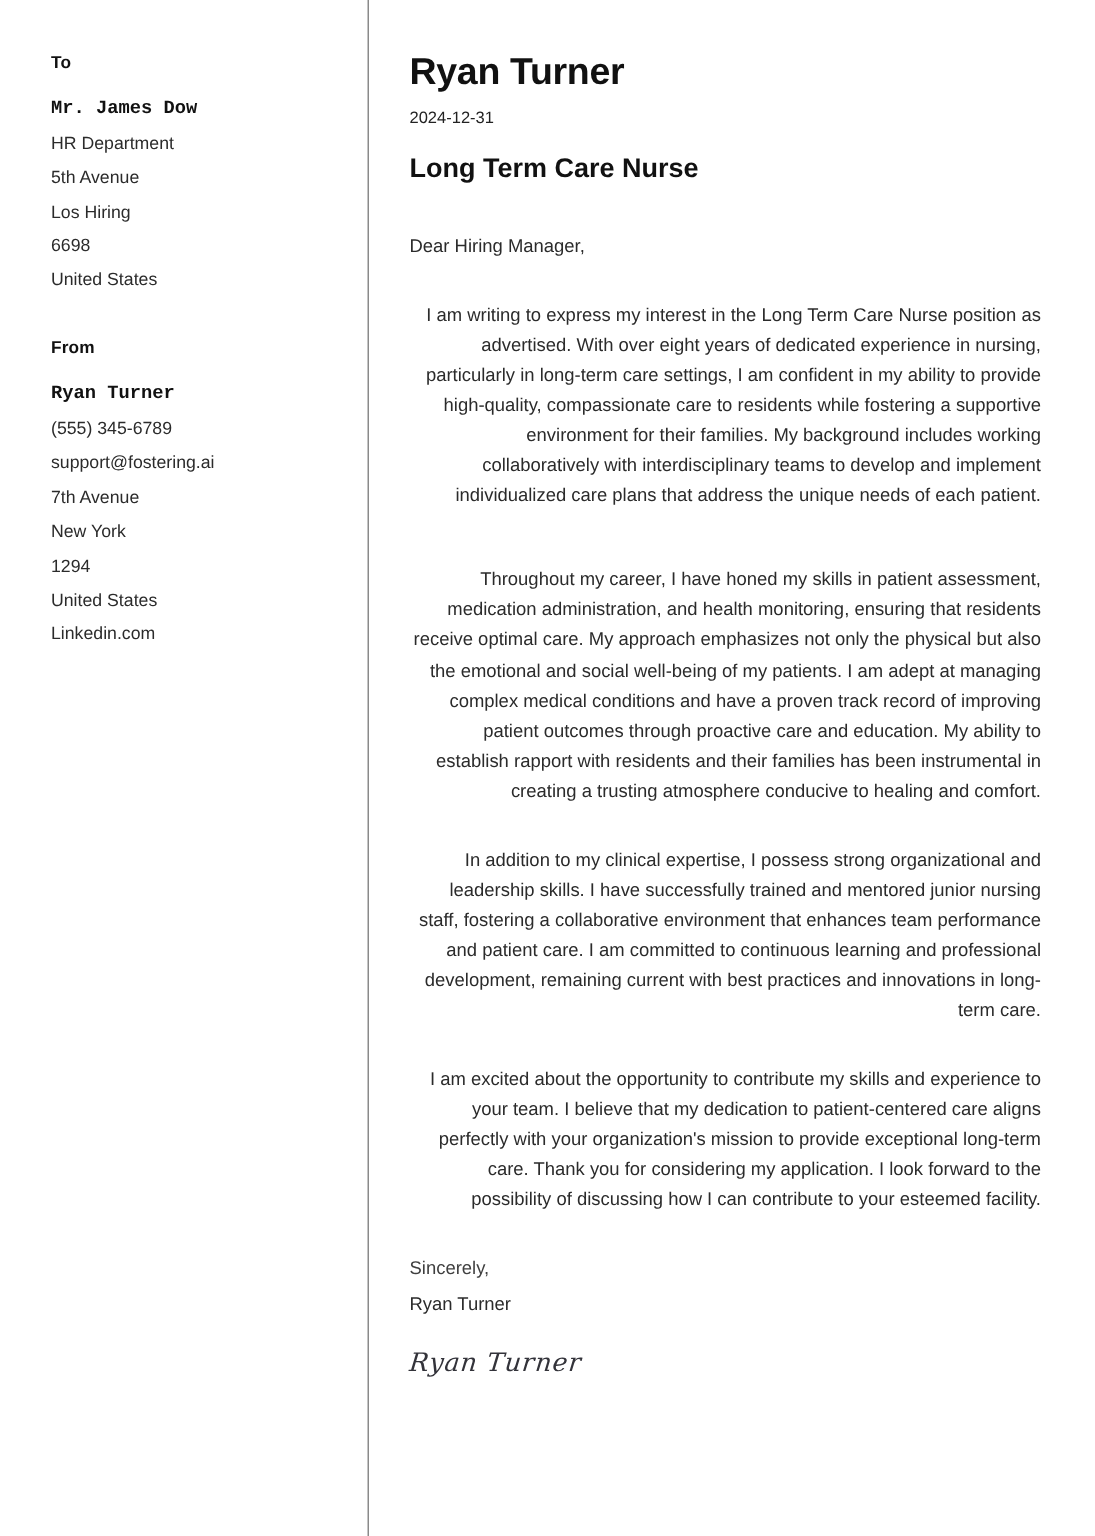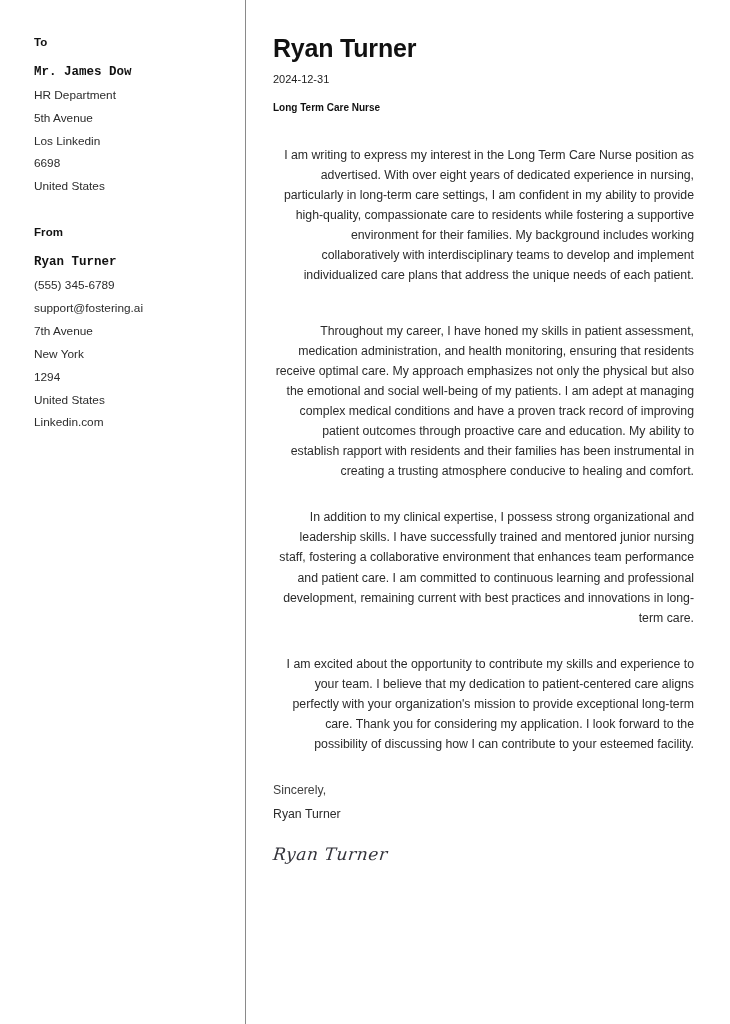--- a/index.html
+++ b/index.html
@@ -87,21 +87,21 @@
 
   .doc-date {
     font-size: 11px;
     font-weight: normal;
     color: #222222;
     margin: 0 0 16px 0;
     line-height: 1.2;
   }
 
   .doc-title {
-    font-size: 10px;
+    font-size: 18px;
     font-weight: bold;
     color: #111111;
     margin: 0 0 31px 0;
     line-height: 1.2;
   }
 
   .salutation {
     font-size: 12.3px;
     color: #2b2b2b;
     margin: 0 0 26px 0;
@@ -152,21 +152,21 @@
 
 <div class="page">
 
   <aside class="sidebar">
 
     <section>
       <div class="block-label">To</div>
       <div class="addr-name">Mr. James Dow</div>
       <div class="addr-line">HR Department</div>
       <div class="addr-line">5th Avenue</div>
-      <div class="addr-line">Los Linkedin</div>
+      <div class="addr-line">Los Hiring</div>
       <div class="addr-line">6698</div>
       <div class="addr-line">United States</div>
     </section>
 
     <section class="from-block">
       <div class="block-label">From</div>
       <div class="addr-name">Ryan Turner</div>
       <div class="addr-line">(555) 345-6789</div>
       <div class="addr-line">support@fostering.ai</div>
       <div class="addr-line">7th Avenue</div>
@@ -179,20 +179,21 @@
   </aside>
 
   <div class="divider"></div>
 
   <main class="content">
 
     <h1 class="doc-name">Ryan Turner</h1>
     <div class="doc-date">2024-12-31</div>
     <div class="doc-title">Long Term Care Nurse</div>
 
+    <p class="salutation">Dear Hiring Manager,</p>
 
     <p class="body-par gap-large">I am writing to express my interest in the Long Term Care Nurse position as advertised. With over eight years of dedicated experience in nursing, particularly in long-term care settings, I am confident in my ability to provide high-quality, compassionate care to residents while fostering a supportive environment for their families. My background includes working collaboratively with interdisciplinary teams to develop and implement individualized care plans that address the unique needs of each patient.</p>
     <p class="body-par">Throughout my career, I have honed my skills in patient assessment, medication administration, and health monitoring, ensuring that residents receive optimal care. My approach emphasizes not only the physical but also the emotional and social well-being of my patients. I am adept at managing complex medical conditions and have a proven track record of improving patient outcomes through proactive care and education. My ability to establish rapport with residents and their families has been instrumental in creating a trusting atmosphere conducive to healing and comfort.</p>
     <p class="body-par">In addition to my clinical expertise, I possess strong organizational and leadership skills. I have successfully trained and mentored junior nursing staff, fostering a collaborative environment that enhances team performance and patient care. I am committed to continuous learning and professional development, remaining current with best practices and innovations in long-term care.</p>
     <p class="body-par">I am excited about the opportunity to contribute my skills and experience to your team. I believe that my dedication to patient-centered care aligns perfectly with your organization's mission to provide exceptional long-term care. Thank you for considering my application. I look forward to the possibility of discussing how I can contribute to your esteemed facility.</p>
 
     <div class="closing">Sincerely,</div>
     <div class="closing-name">Ryan Turner</div>
 
     <div class="signature">Ryan Turner</div>

